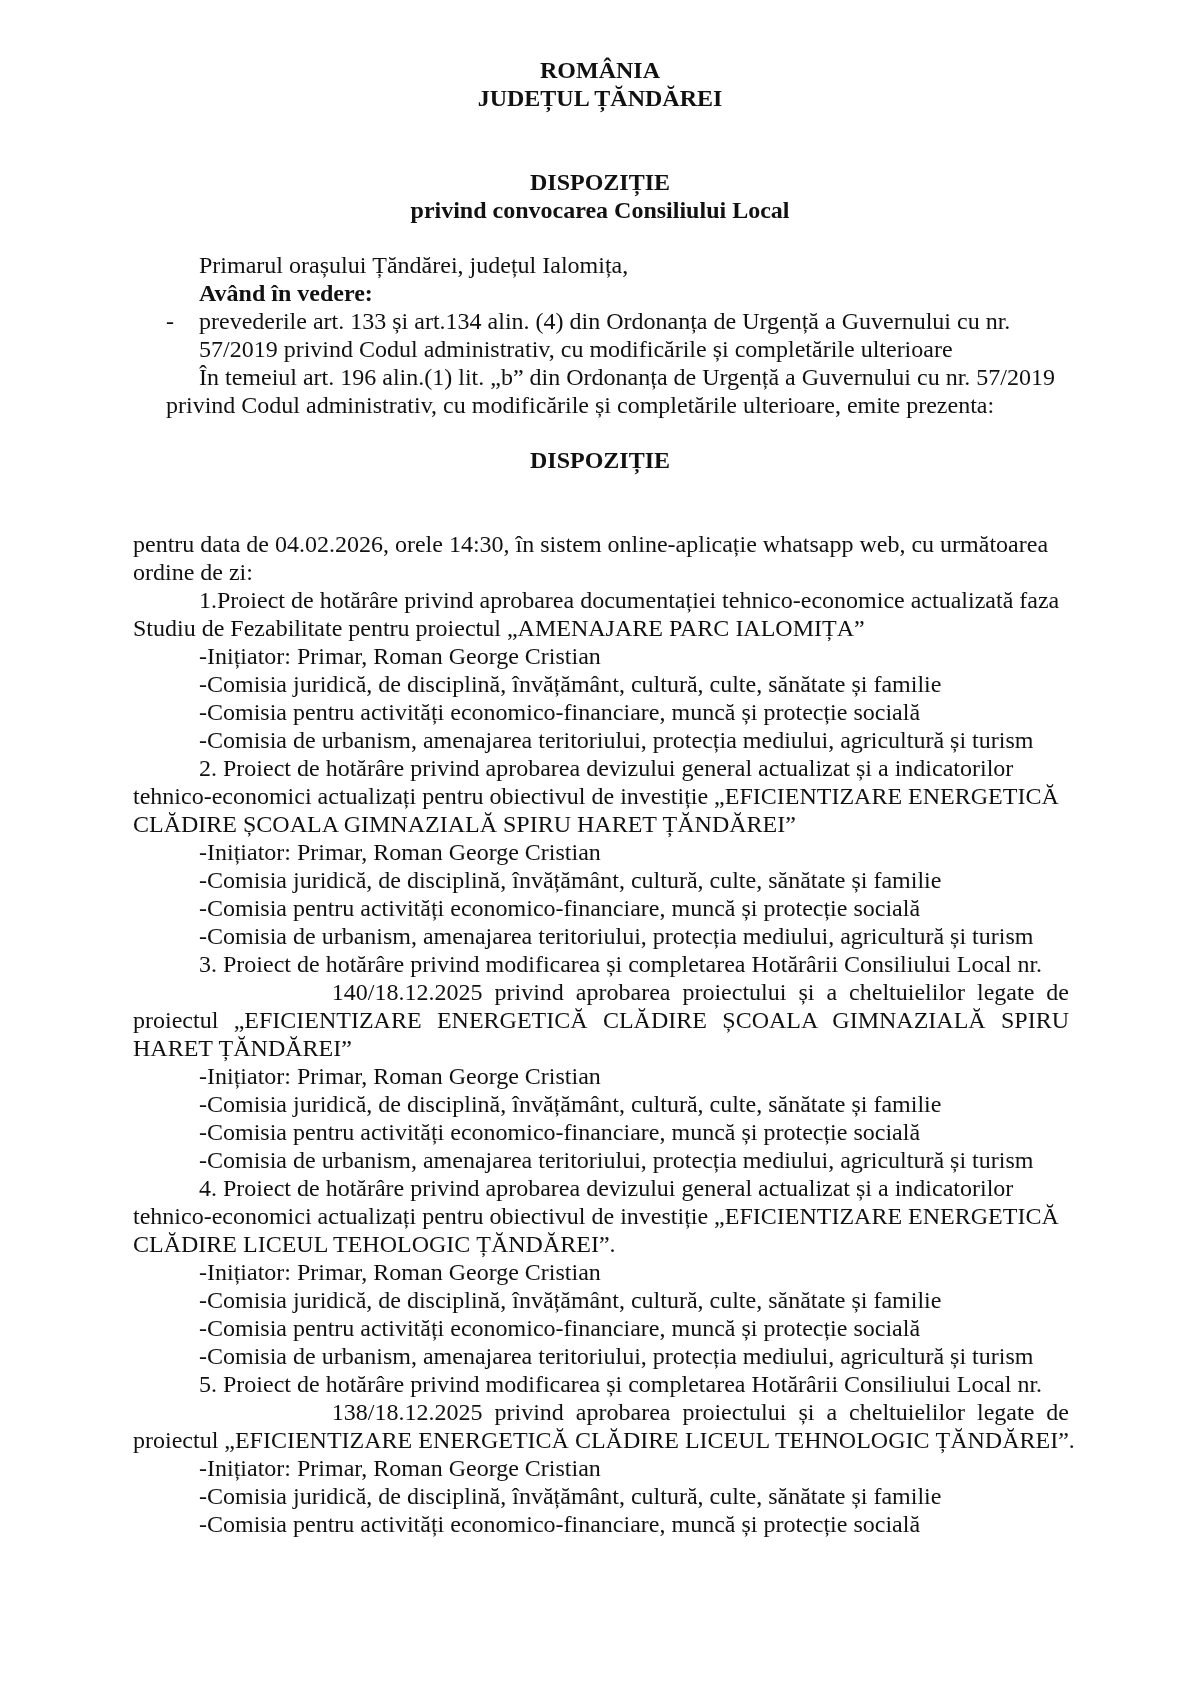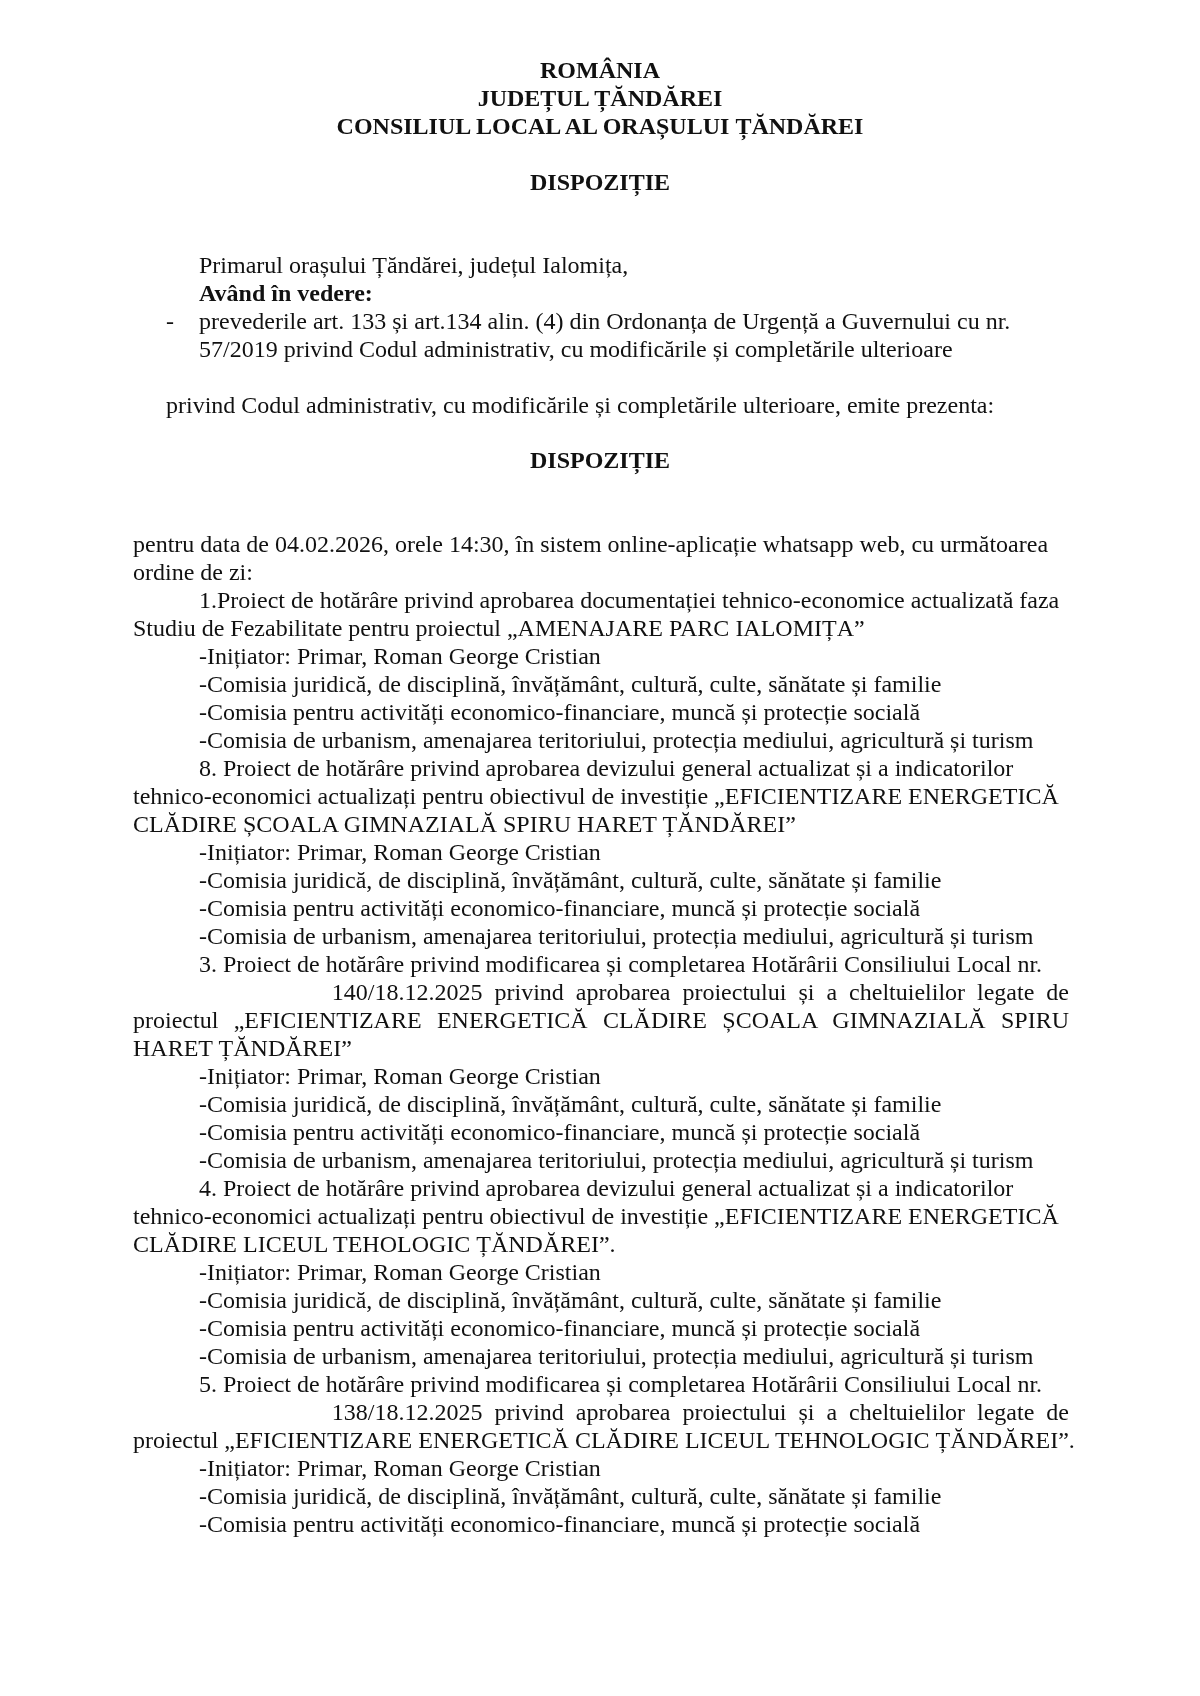--- a/index.html
+++ b/index.html
@@ -40,47 +40,48 @@
     }
     .justify-line span { white-space: nowrap; }
   </style>
 </head>
 <body>
 
 <div class="page">
 
   <div class="line center bold" style="top:56px;">ROMÂNIA</div>
   <div class="line center bold" style="top:84px;">JUDEȚUL ȚĂNDĂREI</div>
-  <div class="line center bold" style="top:112px;">CONSILIUL LOCAL AL ORAȘULUI ȚĂNDĂREI</div>
 
   <div class="line center bold" style="top:168px;">DISPOZIȚIE</div>
+  <div class="line center bold" style="top:196px;">privind convocarea Consiliului Local</div>
 
   <div class="line" style="top:251px; left:199px;">Primarul orașului Țăndărei, județul Ialomița,</div>
   <div class="line bold" style="top:279px; left:199px;">Având în vedere:</div>
   <div class="line" style="top:307px; left:166px;">-</div>
   <div class="line" style="top:307px; left:199px;">prevederile art. 133 și art.134 alin. (4)  din Ordonanța de Urgență a Guvernului cu nr.</div>
   <div class="line" style="top:335px; left:199px;">57/2019 privind Codul administrativ, cu modificările și completările ulterioare</div>
+  <div class="line" style="top:363px; left:199px;">În temeiul art. 196 alin.(1) lit. „b” din Ordonanța de Urgență a Guvernului cu nr. 57/2019</div>
   <div class="line" style="top:391px; left:166px;">privind Codul administrativ, cu modificările și completările ulterioare, emite prezenta:</div>
 
   <div class="line center bold" style="top:446px;">DISPOZIȚIE</div>
 
   <div class="line" style="top:530px; left:133px;">pentru data de 04.02.2026, orele 14:30, în sistem online-aplicație whatsapp web, cu următoarea</div>
   <div class="line" style="top:558px; left:133px;">ordine de zi:</div>
 
   <div>
     <div class="line" style="top:586px; left:199px;">1.Proiect de hotărâre privind aprobarea documentației tehnico-economice actualizată faza</div>
     <div class="line" style="top:614px; left:133px;">Studiu de Fezabilitate  pentru proiectul „AMENAJARE PARC IALOMIȚA”</div>
     <div class="line" style="top:642px; left:199px;">-Inițiator: Primar, Roman George Cristian</div>
     <div class="line" style="top:670px; left:199px;">-Comisia juridică, de disciplină, învățământ, cultură, culte, sănătate și familie</div>
     <div class="line" style="top:698px; left:199px;">-Comisia pentru activități economico-financiare, muncă și protecție socială</div>
     <div class="line" style="top:726px; left:199px;">-Comisia de urbanism, amenajarea teritoriului, protecția mediului, agricultură și turism</div>
   </div>
 
   <div>
-    <div class="line" style="top:754px; left:199px;">8. Proiect de hotărâre privind aprobarea devizului general actualizat și a indicatorilor</div>
+    <div class="line" style="top:754px; left:199px;">2. Proiect de hotărâre privind aprobarea devizului general actualizat și a indicatorilor</div>
     <div class="line" style="top:782px; left:133px;">tehnico-economici actualizați pentru obiectivul de investiție „EFICIENTIZARE ENERGETICĂ</div>
     <div class="line" style="top:810px; left:133px;">CLĂDIRE  ȘCOALA GIMNAZIALĂ SPIRU HARET ȚĂNDĂREI”</div>
     <div class="line" style="top:838px; left:199px;">-Inițiator: Primar, Roman George Cristian</div>
     <div class="line" style="top:866px; left:199px;">-Comisia juridică, de disciplină, învățământ, cultură, culte, sănătate și familie</div>
     <div class="line" style="top:894px; left:199px;">-Comisia pentru activități economico-financiare, muncă și protecție socială</div>
     <div class="line" style="top:922px; left:199px;">-Comisia de urbanism, amenajarea teritoriului, protecția mediului, agricultură și turism</div>
   </div>
 
   <div>
     <div class="line" style="top:950px; left:199px;">3. Proiect de hotărâre privind modificarea și completarea Hotărârii Consiliului Local nr.</div>

